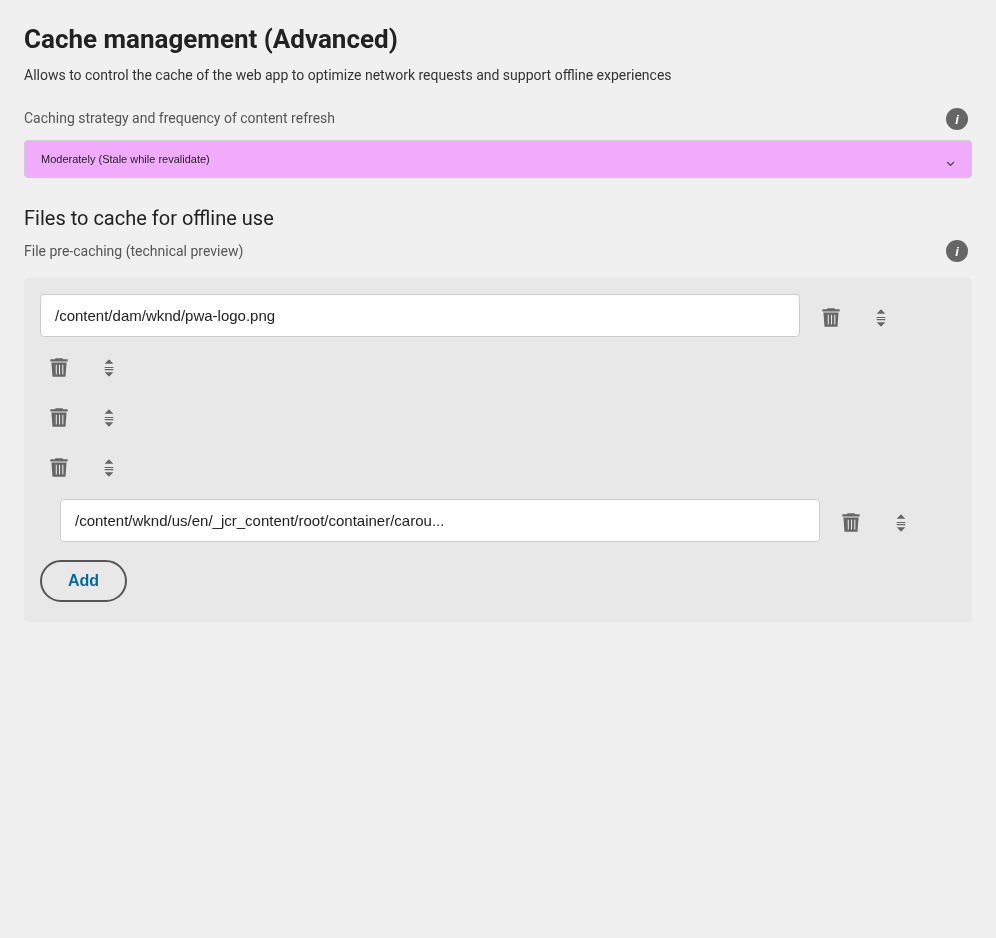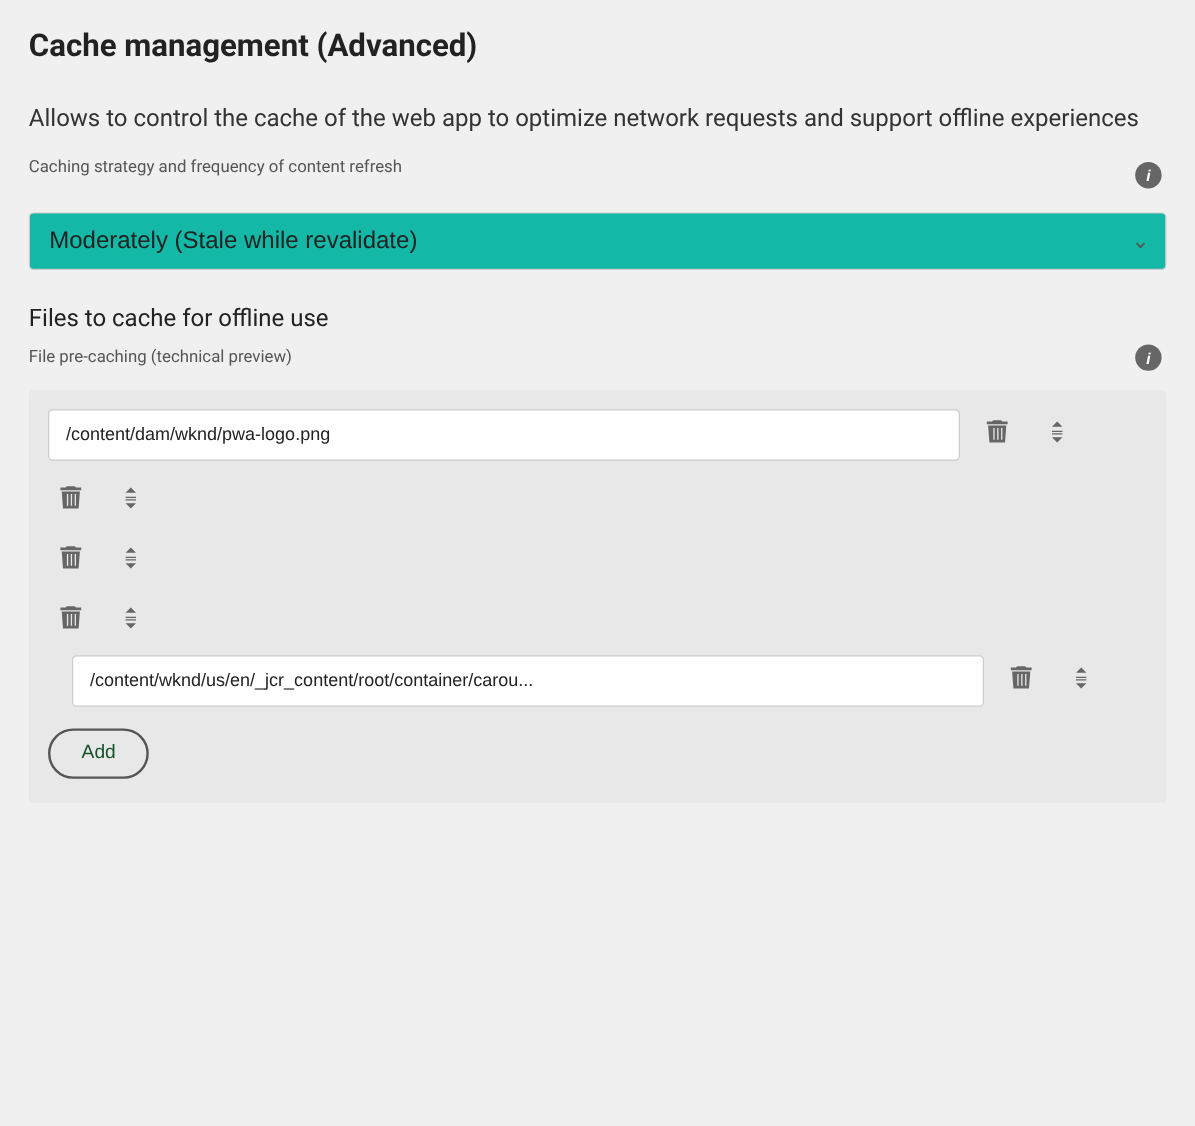--- a/index.html
+++ b/index.html
@@ -13,26 +13,26 @@
       font-family: -apple-system, BlinkMacSystemFont, "Segoe UI", Roboto, Arial, sans-serif;
       width: 996px;
       min-height: 938px;
       padding: 24px 24px 40px 24px;
       color: #222;
     }
 
     .page-title {
       font-size: 26px;
       font-weight: 700;
-      margin-bottom: 28px;
+      margin-bottom: 10px;
       line-height: 1.2;
     }
 
     .page-description {
-      font-size: 20px;
+      font-size: 14px;
       color: #333;
       margin-bottom: 18px;
       line-height: 1.5;
       max-width: 960px;
     }
 
     .section-label {
       font-size: 14px;
       color: #555;
       margin-bottom: 8px;
@@ -46,22 +46,22 @@
     }
 
     .select-wrapper {
       position: relative;
       flex: 1;
     }
 
     .strategy-select {
       width: 100%;
       padding: 12px 40px 12px 16px;
-      font-size: 20px;
-      background: #14b8a6;
+      font-size: 11px;
+      background: #f0abfc;
       border: 1px solid #ccc;
       border-radius: 4px;
       appearance: none;
       cursor: pointer;
       color: #222;
     }
 
     .chevron-icon {
       position: absolute;
       right: 14px;
@@ -117,21 +117,21 @@
     }
 
     .files-container {
       background: #e8e8e8;
       border-radius: 4px;
       padding: 16px 16px 20px 16px;
     }
 
     .file-row {
       display: flex;
-      align-items: flex-start;
+      align-items: flex-end;
       gap: 12px;
       margin-bottom: 12px;
     }
 
     .file-row:last-of-type {
       margin-bottom: 0;
       padding-left: 20px;
     }
 
     .file-input {
@@ -162,33 +162,33 @@
     .reorder-icon svg {
       width: 26px;
       height: 26px;
       fill: #666;
     }
 
     .add-button {
       margin-top: 18px;
       padding: 10px 26px;
       font-size: 16px;
-      font-weight: 400;
+      font-weight: 700;
       background: transparent;
       border: 2px solid #555;
       border-radius: 24px;
       cursor: pointer;
-      color: #14532d;
+      color: #0369a1;
     }
 
     .top-row-label {
       display: flex;
-      align-items: flex-start;
+      align-items: flex-end;
       justify-content: space-between;
-      margin-bottom: 16px;
+      margin-bottom: 6px;
     }
   </style>
 </head>
 <body>
 
 <h1 class="page-title">Cache management (Advanced)</h1>
 
 <p class="page-description">Allows to control the cache of the web app to optimize network requests and support offline experiences</p>
 
 <div class="top-row-label">

